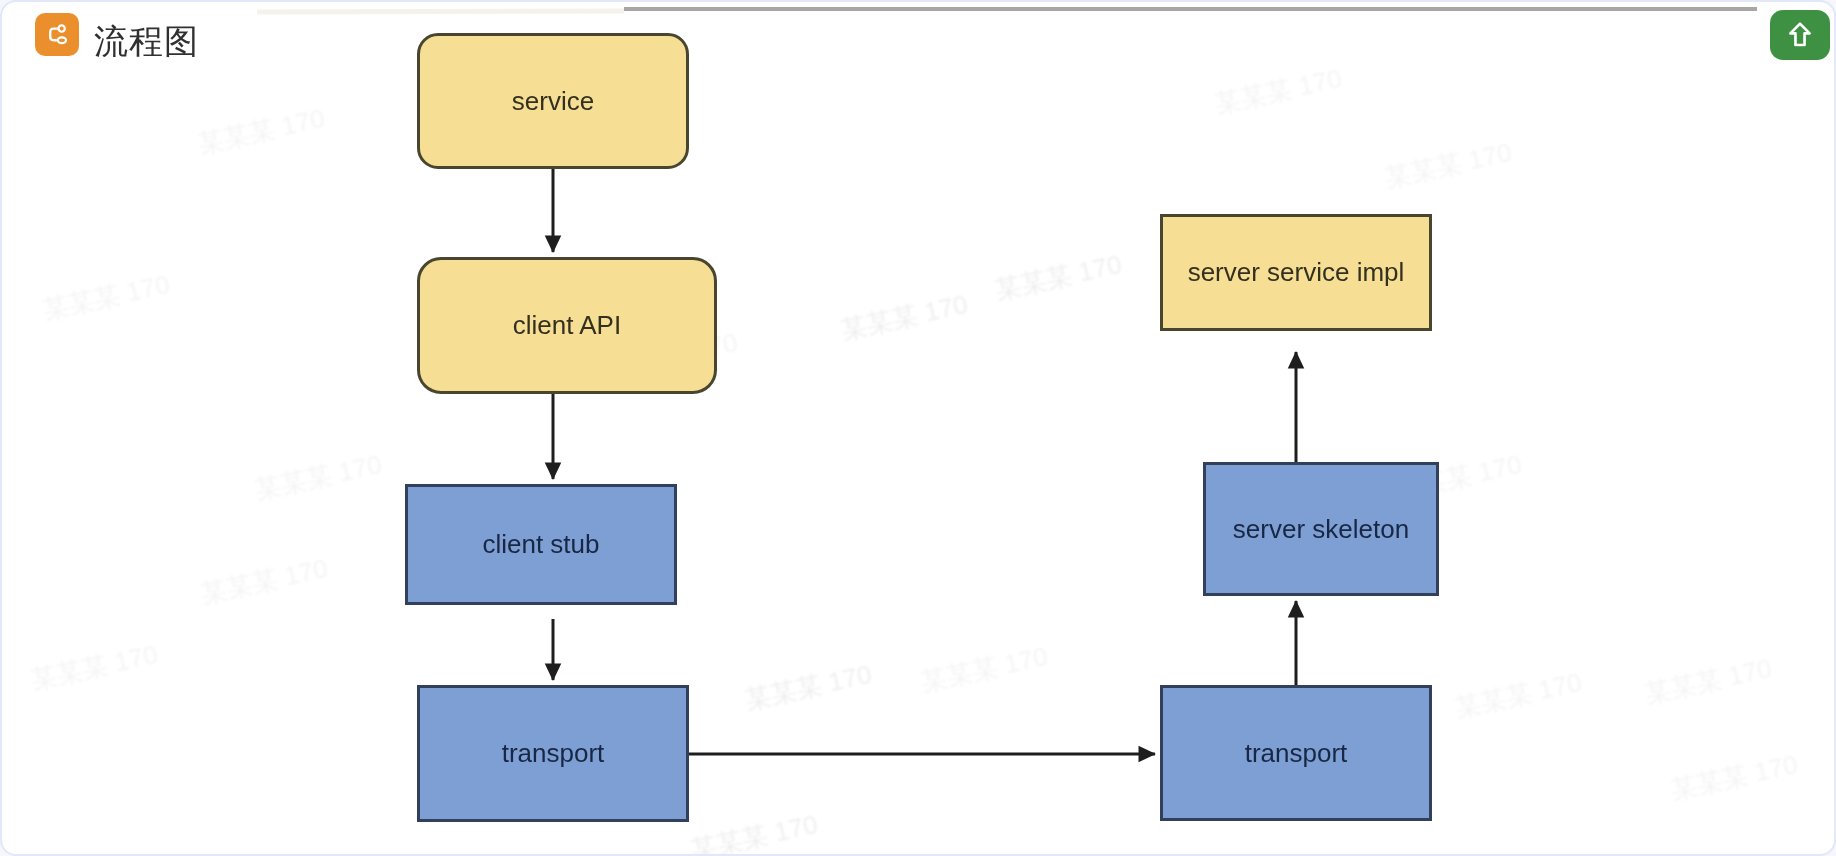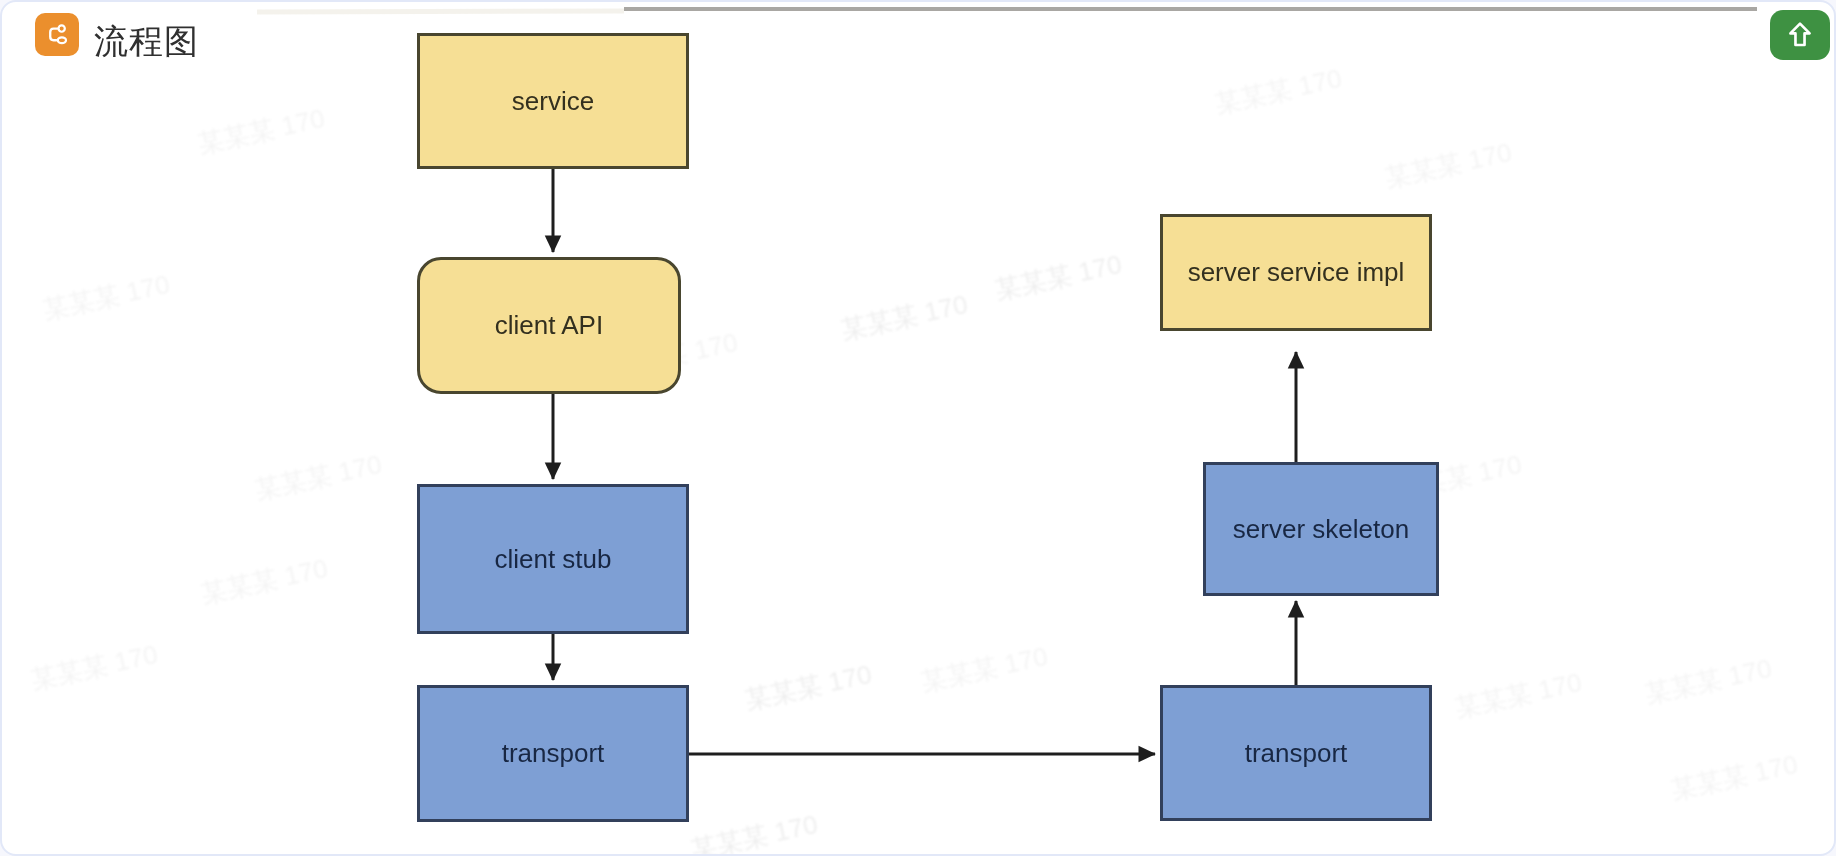--- a/index.html
+++ b/index.html
@@ -81,25 +81,25 @@
       <line x1="622" y1="7" x2="1755" y2="7" stroke="#55524a" stroke-width="4" opacity="0.5"></line>
       <line x1="255" y1="10" x2="622" y2="9" stroke="#cfc6ab" stroke-width="5" opacity="0.22"></line>
       <line x1="551" y1="167" x2="551" y2="250" stroke="#1E1E1E" stroke-width="3" marker-end="url(#ah)"></line>
       <line x1="551" y1="392" x2="551" y2="477" stroke="#1E1E1E" stroke-width="3" marker-end="url(#ah)"></line>
       <line x1="551" y1="617" x2="551" y2="678" stroke="#1E1E1E" stroke-width="3" marker-end="url(#ah)"></line>
       <line x1="687" y1="752" x2="1153" y2="752" stroke="#1E1E1E" stroke-width="3" marker-end="url(#ah)"></line>
       <line x1="1294" y1="683" x2="1294" y2="599" stroke="#1E1E1E" stroke-width="3" marker-end="url(#ah)"></line>
       <line x1="1294" y1="460" x2="1294" y2="350" stroke="#1E1E1E" stroke-width="3" marker-end="url(#ah)"></line>
     </svg>
 
-    <div class="node yellow" style="left:415px;top:31px;width:272px;height:136px;">service</div>
+    <div class="node yellow" style="left:415px;top:31px;width:272px;height:136px;border-radius:21px;">service</div>
 
-    <div class="node yellow rounded" style="left:415px;top:255px;width:264px;height:137px;">client API</div>
+    <div class="node yellow rounded" style="left:415px;top:255px;width:300px;height:137px;">client API</div>
 
-    <div class="node blue" style="left:415px;top:482px;width:272px;height:150px;">client stub</div>
+    <div class="node blue" style="left:403px;top:482px;width:272px;height:121px;">client stub</div>
 
     <div class="node blue" style="left:415px;top:683px;width:272px;height:137px;">transport</div>
 
     <div class="node yellow" style="left:1158px;top:212px;width:272px;height:117px;">server service impl</div>
 
     <div class="node blue" style="left:1158px;top:460px;width:236px;height:134px;margin-left:43px;">server skeleton</div>
 
     <div class="node blue" style="left:1158px;top:683px;width:272px;height:136px;">transport</div>
 
     <div class="hdr-icon">

